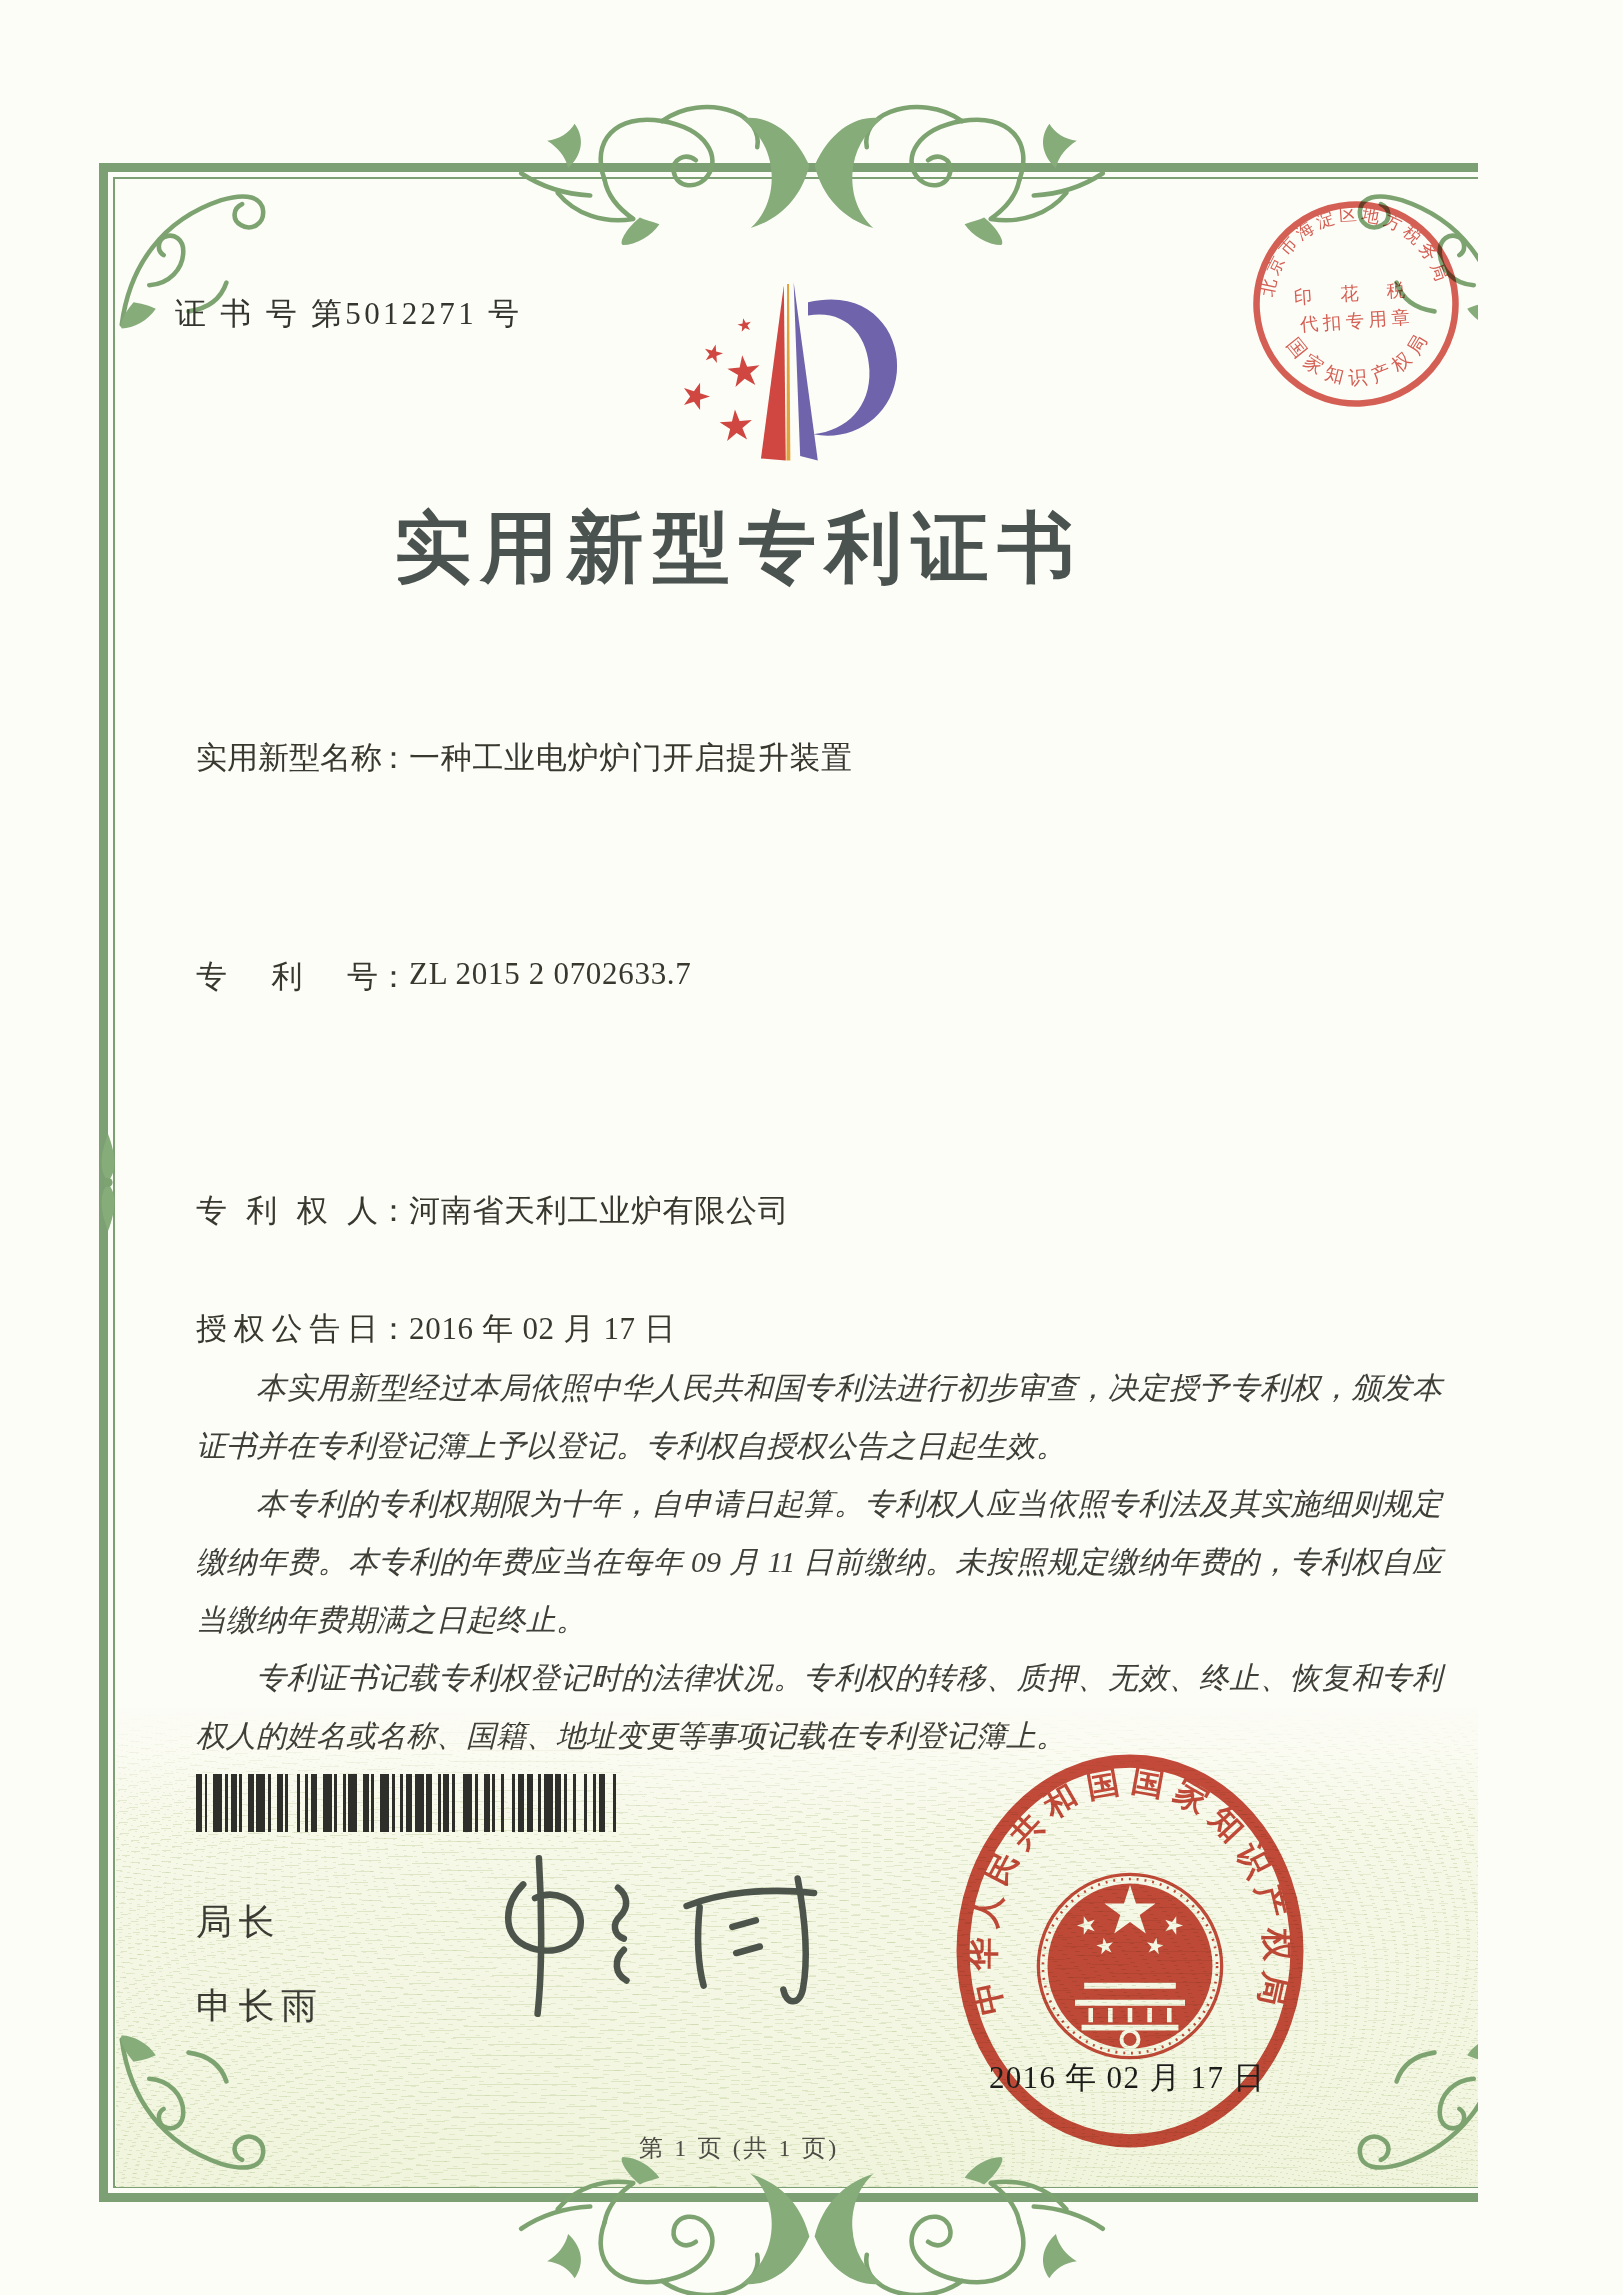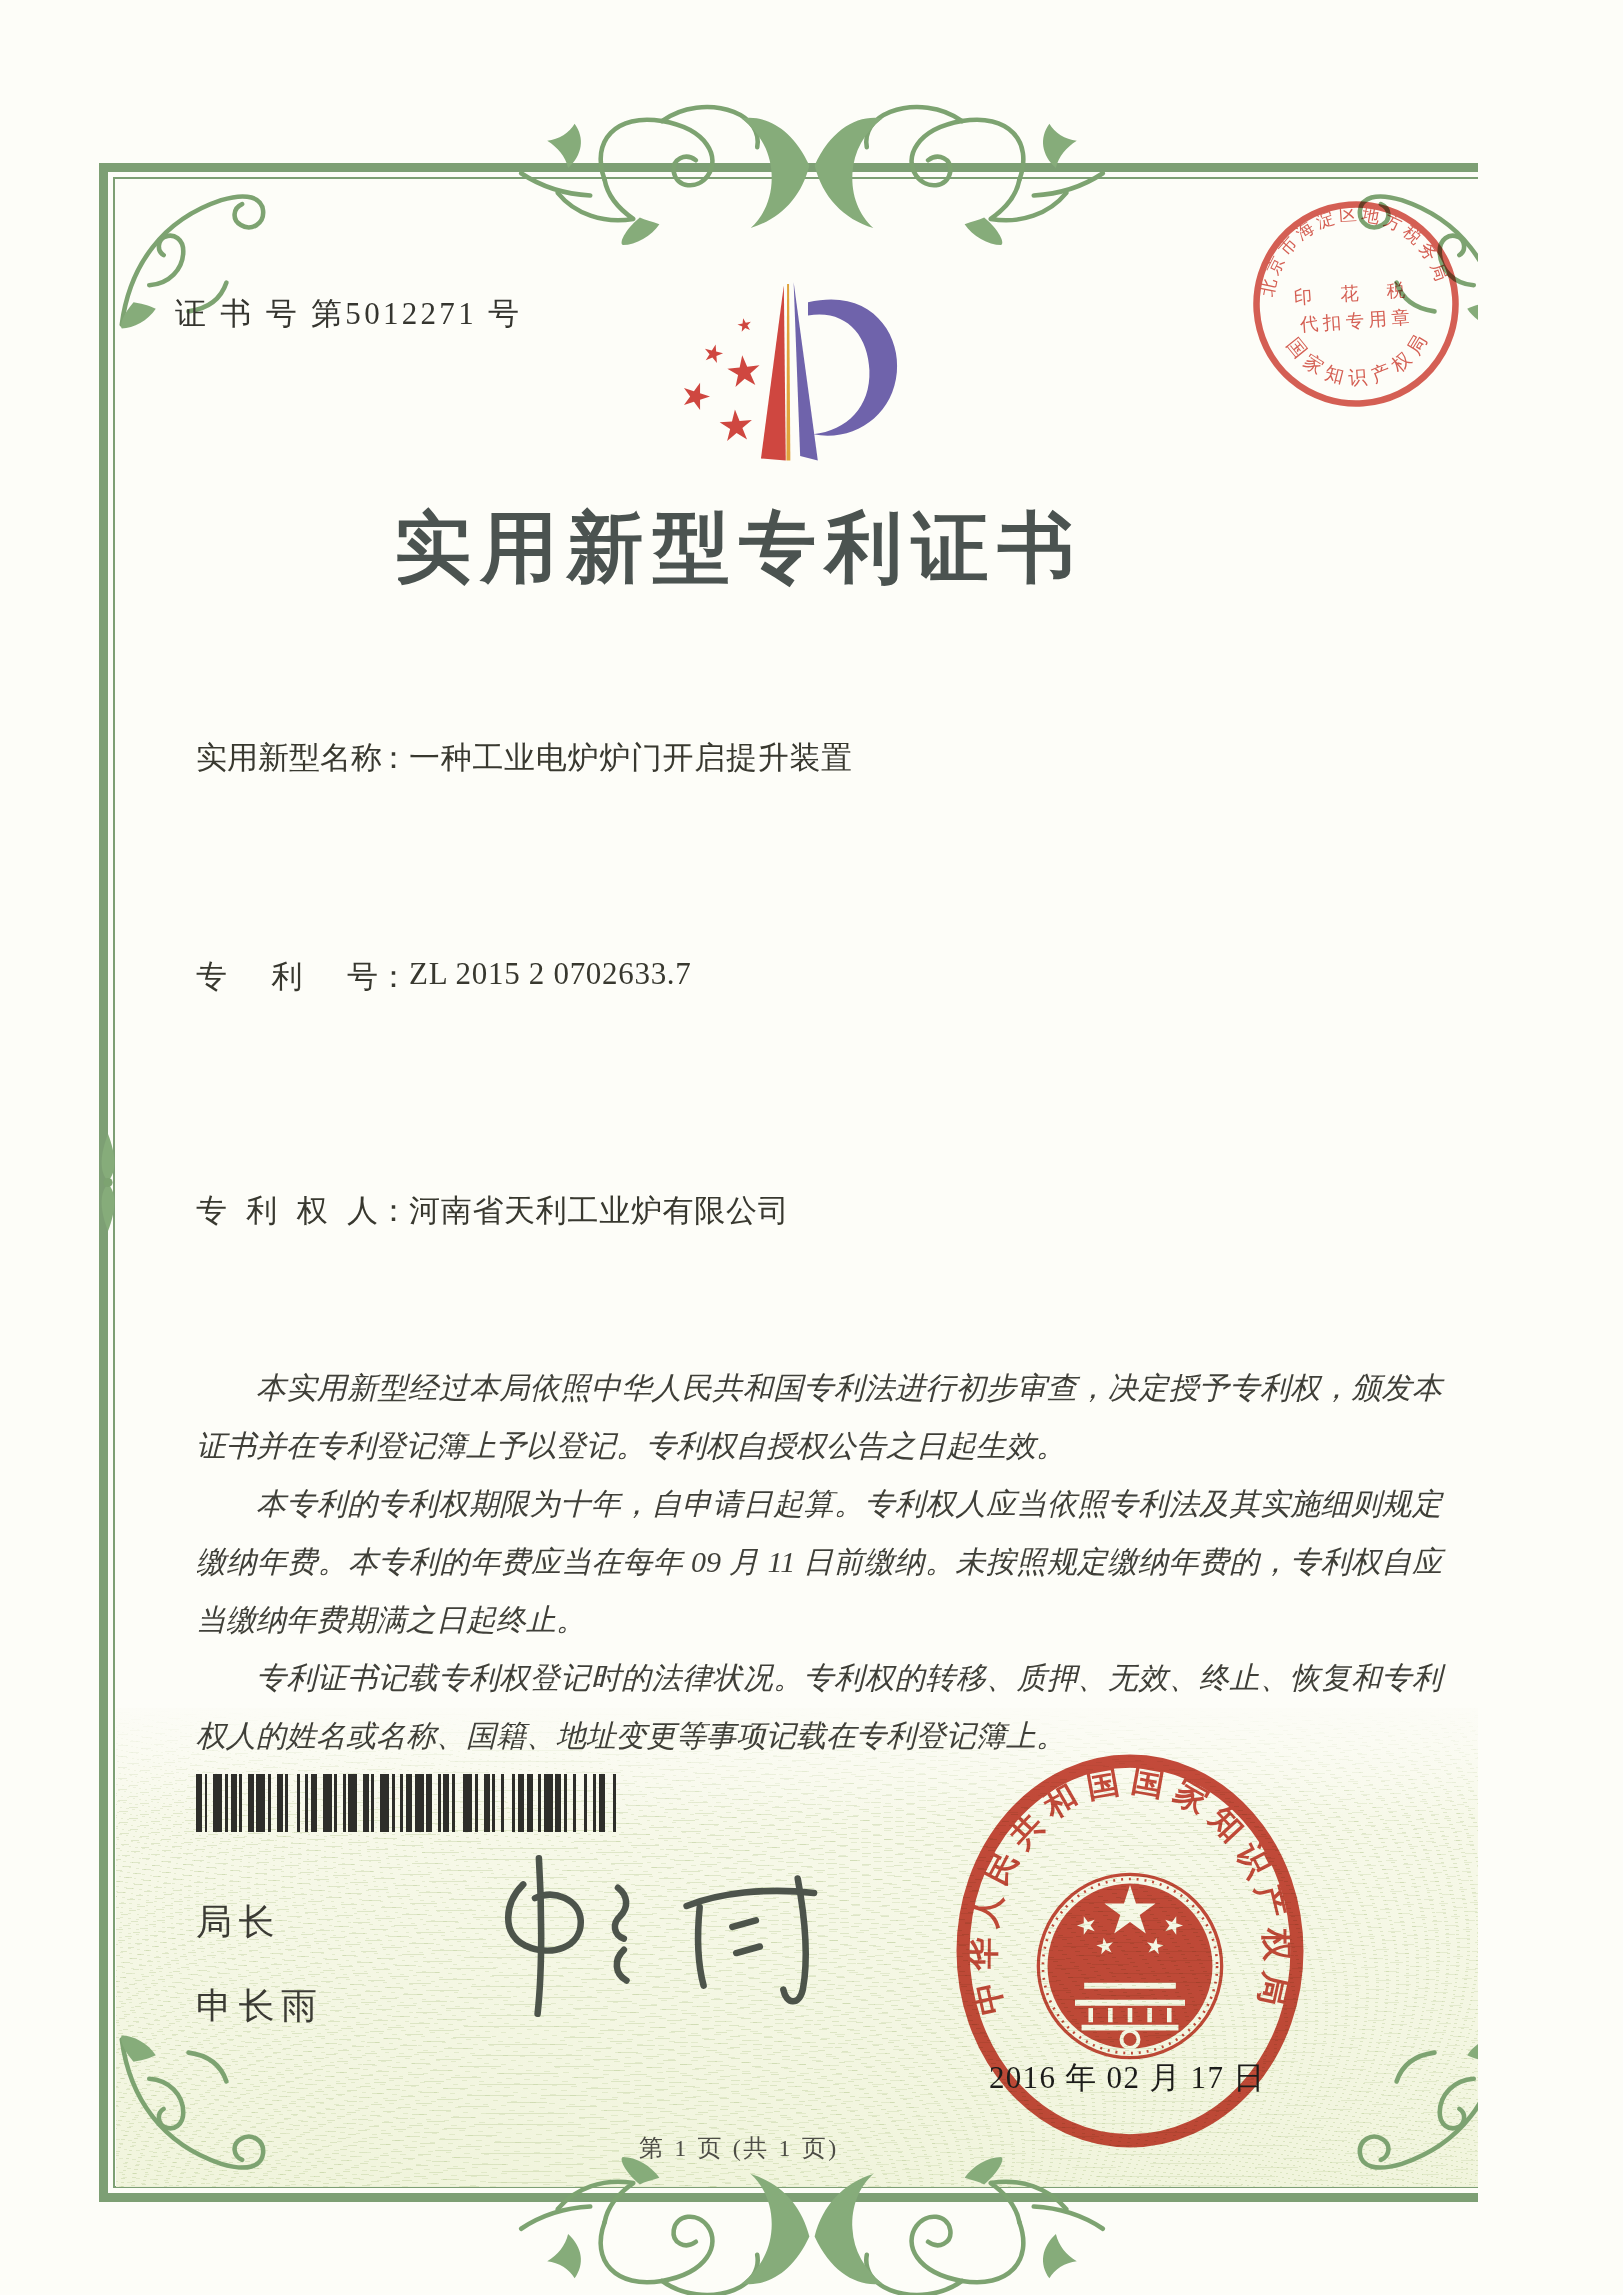--- a/index.html
+++ b/index.html
@@ -136,20 +136,23 @@
   <h1 class="title">实用新型专利证书</h1>
 
   <div class="field" style="top:737px">
     <span class="f-label">实用新型名称</span><span class="f-colon">：</span><span class="f-value">一种工业电炉炉门开启提升装置</span>
   </div>
   <div class="field" style="top:956px">
     <span class="f-label">专利号</span><span class="f-colon">：</span><span class="f-value">ZL 2015 2 0702633.7</span>
   </div>
   <div class="field" style="top:1190px">
     <span class="f-label">专利权人</span><span class="f-colon">：</span><span class="f-value">河南省天利工业炉有限公司</span>
+  </div>
+  <div class="field" style="top:1308px">
+    <span class="f-label">授权公告日</span><span class="f-colon">：</span><span class="f-value">2016 年 02 月 17 日</span>
   </div>
 
   <div class="body-text">
     <p>本实用新型经过本局依照中华人民共和国专利法进行初步审查，决定授予专利权，颁发本证书并在专利登记簿上予以登记。专利权自授权公告之日起生效。</p>
     <p>本专利的专利权期限为十年，自申请日起算。专利权人应当依照专利法及其实施细则规定缴纳年费。本专利的年费应当在每年 09 月 11 日前缴纳。未按照规定缴纳年费的，专利权自应当缴纳年费期满之日起终止。</p>
     <p>专利证书记载专利权登记时的法律状况。专利权的转移、质押、无效、终止、恢复和专利权人的姓名或名称、国籍、地址变更等事项记载在专利登记簿上。</p>
   </div>
 
   <div class="barcode">
       <div style="position:absolute;left:0px;top:0;width:5.8px;height:100%;background:#2e2e2a"></div>

